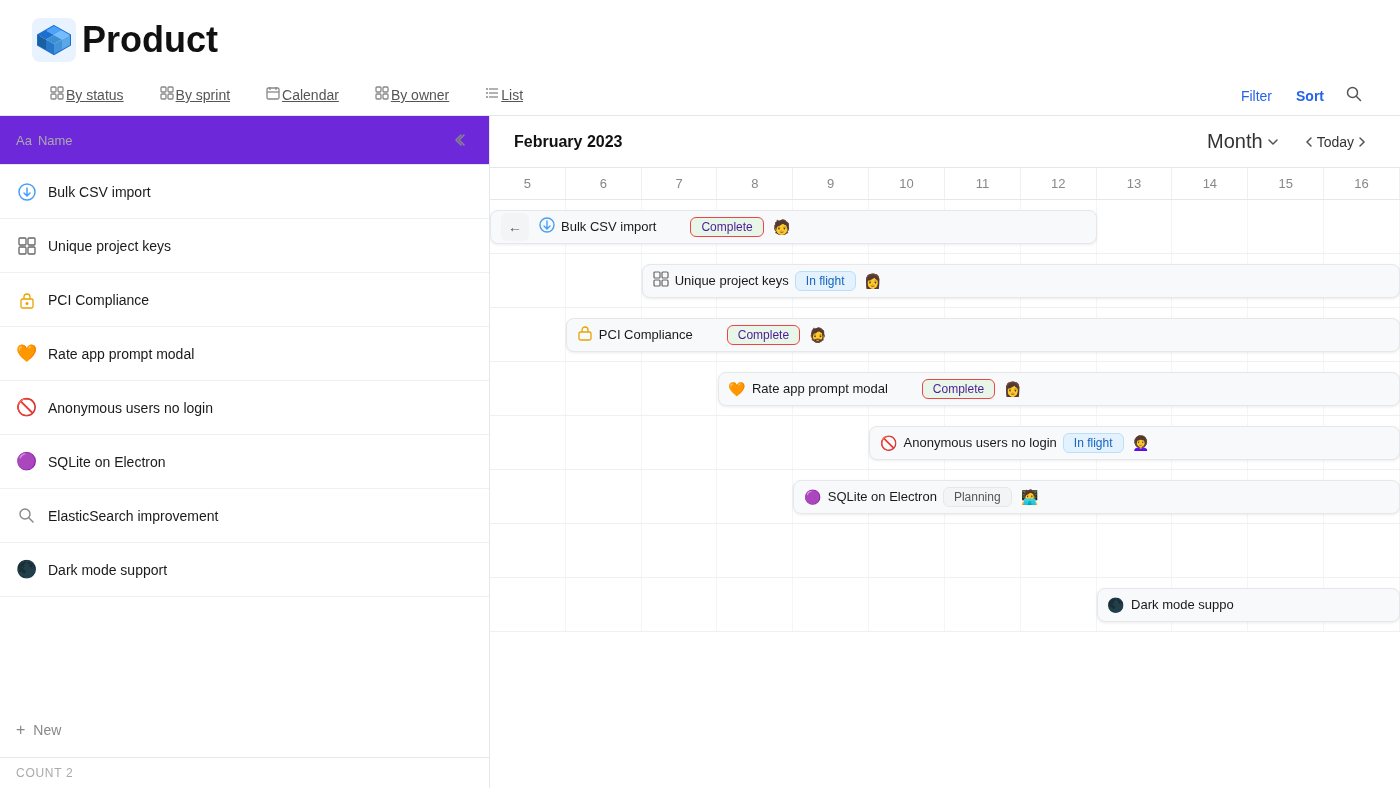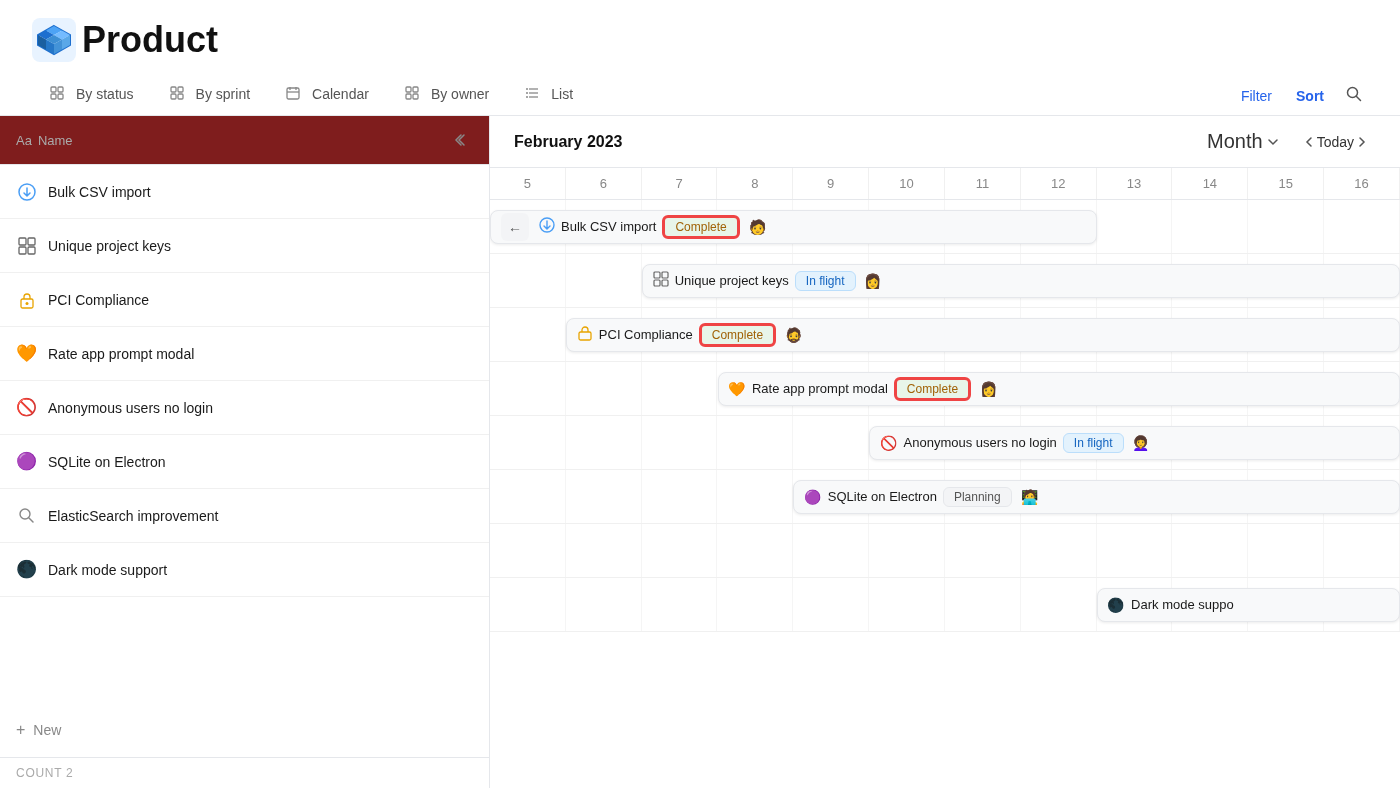--- a/index.html
+++ b/index.html
@@ -33,29 +33,30 @@
     
     .tabs-bar {
       display: flex;
       align-items: center;
       padding: 0 32px;
       border-bottom: 1px solid #e5e7eb;
       gap: 0;
     }
     .tab-item {
       display: flex;
-      align-items: flex-start;
-      gap: 12px;
+      align-items: flex-end;
+      gap: 2px;
       padding: 10px 18px;
       cursor: pointer;
       color: #555;
       font-size: 14px;
       position: relative;
       white-space: nowrap;
       border-bottom: 2px solid transparent;
+      text-decoration: underline;
     }
     .tab-item.active {
       color: #111;
       font-weight: 600;
       border-bottom: 2px solid #111;
     }
     .tab-icon {
       font-size: 13px;
     }
     .tabs-right {
@@ -99,21 +100,21 @@
       flex-direction: column;
       overflow: hidden;
     }
 
     .sidebar-header {
       display: flex;
       align-items: center;
       justify-content: space-between;
       padding: 10px 16px;
       border-bottom: 1px solid #e5e7eb;
-      background: #7f1d1d;
+      background: #6d28d9;
     }
     .sidebar-name-col {
       display: flex;
       align-items: center;
       gap: 6px;
       color: #888;
       font-size: 13px;
     }
     .sidebar-collapse-btn {
       cursor: pointer;
@@ -288,21 +289,21 @@
 
     .status-badge {
       display: inline-flex;
       align-items: center;
       padding: 2px 10px;
       border-radius: 6px;
       font-size: 12px;
       font-weight: 500;
       flex-shrink: 0;
     }
-    .status-complete { background: #e8f5e9; color: #a16207; border: 3px solid #ef4444; }
+    .status-complete { background: #e8f5e9; color: #4c1d95; border: 1px solid #ef4444; margin-left: 28px; }
     .status-inflight { background: #e3f2fd; color: #1565c0; border: 1px solid #bbdefb; }
     .status-planning { background: #f3f4f6; color: #555; border: 1px solid #e5e7eb; }
 
     .avatar {
       width: 24px;
       height: 24px;
       border-radius: 50%;
       overflow: hidden;
       flex-shrink: 0;
       display: flex;

